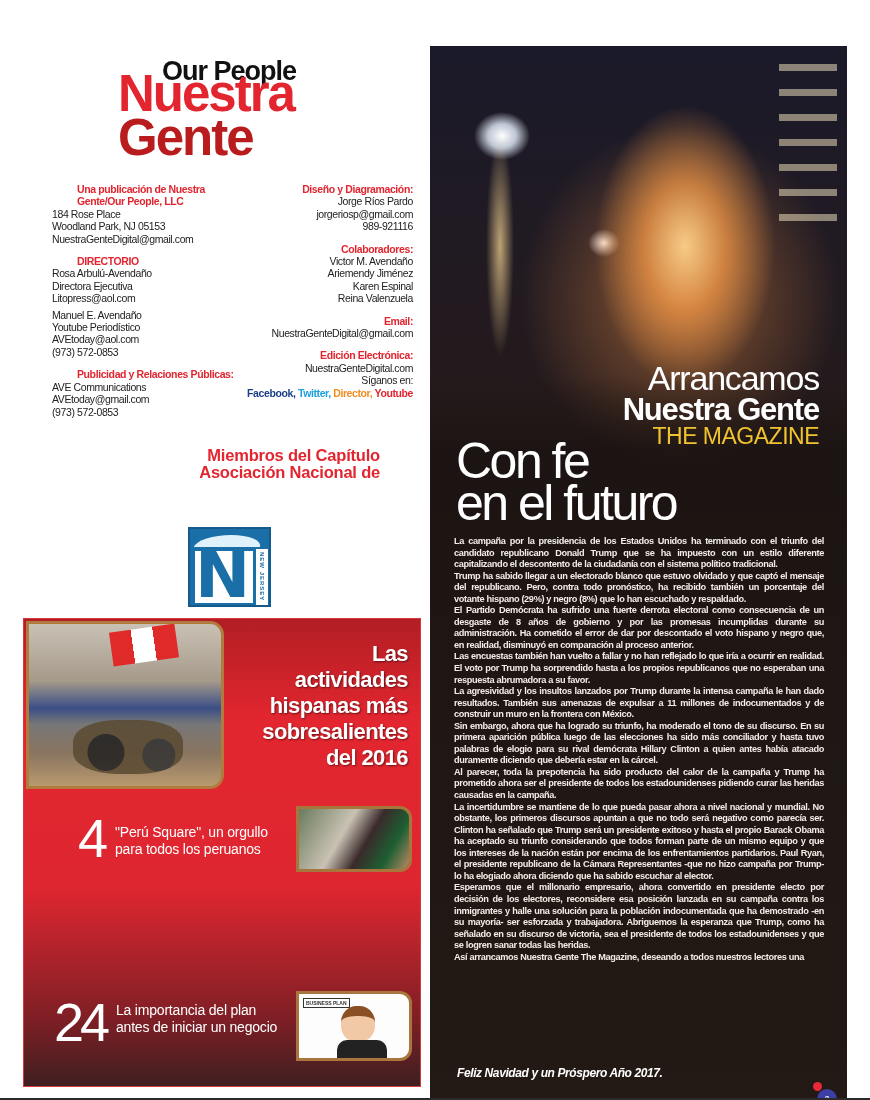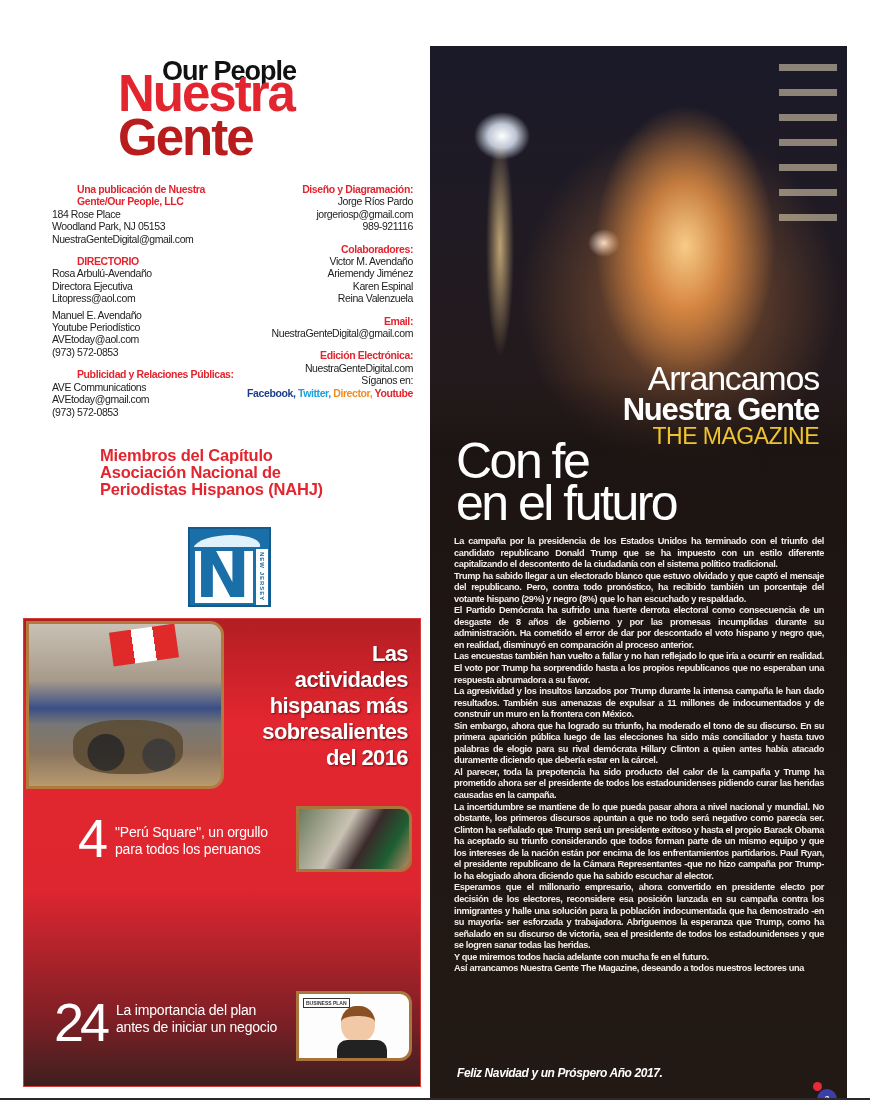--- a/index.html
+++ b/index.html
@@ -15,21 +15,21 @@
   .credits { position: absolute; font-size: 10.5px; line-height: 12.4px; color: #222; font-family: "Liberation Sans", sans-serif; letter-spacing: -0.4px; }
   .credits .lbl { color: #e2252f; font-weight: bold; margin-left: 25px; }
   .credits .gap { height: 10px; }
   .credits-left { left: 52px; top: 183px; width: 200px; text-align: left; }
   .credits-right { left: 240px; top: 183px; width: 173px; text-align: right; }
   .social .fb { color: #1b3e8a; font-weight: bold; }
   .social .tw { color: #1ca0dc; font-weight: bold; }
   .social .ig { color: #f28c1e; font-weight: bold; }
   .social .yt { color: #e2252f; font-weight: bold; }
 
-  .nahj { position: absolute; left: 100px; top: 447px; width: 280px; text-align: left; color: #e2252f; font-weight: bold; font-size: 16.5px; line-height: 17px; letter-spacing: -0.2px; }
+  .nahj { position: absolute; left: 100px; top: 447px; width: 280px; text-align: right; color: #e2252f; font-weight: bold; font-size: 16.5px; line-height: 17px; letter-spacing: -0.2px; }
   .nj-logo { position: absolute; left: 188px; top: 527px; width: 83px; height: 80px; background: #1a6fa8; border: 2px solid #155a8a; overflow: hidden; }
   .nj-logo .wave { position: absolute; left: 6px; top: 6px; width: 66px; height: 12px; background: #dff1fb; border-radius: 50% 50% 0 0 / 100% 100% 0 0; transform: skewX(-20deg); }
   .nj-logo .nbox { position: absolute; left: 5px; top: 22px; width: 58px; height: 52px; background: #fff; }
   .nj-logo .nglyph { position: absolute; left: 5px; top: 16px; font-family: "DejaVu Sans", sans-serif; font-weight: bold; font-size: 66px; color: #1a6fa8; line-height: 60px; }
   .nj-logo .njtext { position: absolute; right: 1px; top: 20px; width: 12px; height: 56px; background: #fff; font-size: 6px; font-weight: bold; color: #1a6fa8; writing-mode: vertical-rl; text-align: center; letter-spacing: 1px; line-height: 12px; }
 
   
   .promo { position: absolute; left: 23px; top: 618px; width: 398px; height: 469px;
     background: linear-gradient(180deg, #b21e24 0%, #e3262f 22%, #de2630 58%, #7d1f25 86%, #3e1f20 100%);
     border: 1px solid #d53a3a; }
@@ -137,21 +137,20 @@
   <div>NuestraGenteDigital.com</div>
   <div>Síganos en:</div>
   <div class="social">
     <span class="fb">Facebook</span><span class="fb">, </span><span class="tw">Twitter</span><span class="tw">, </span><span class="ig">Director</span><span class="ig">, </span><span class="yt">Youtube</span>
   </div>
 </div>
 
 <div class="nahj">
   <div>Miembros del Capítulo</div>
   <div>Asociación Nacional de</div>
-  <div>Periodistas Hispanos (NAHJ)</div>
 </div>
 
 <div class="nj-logo">
   <div class="wave"></div>
   <div class="nbox"></div>
   <div class="nglyph">N</div>
   <div class="njtext">NEW JERSEY</div>
 </div>
 
 <div class="promo">
@@ -209,21 +208,20 @@
   <div class="body">
     <p>La campaña por la presidencia de los Estados Unidos ha terminado con el triunfo del candidato republicano Donald Trump que se ha impuesto con un estilo diferente capitalizando el descontento de la ciudadanía con el sistema político tradicional.</p>
     <p>Trump ha sabido llegar a un electorado blanco que estuvo olvidado y que captó el mensaje del republicano. Pero, contra todo pronóstico, ha recibido también un porcentaje del votante hispano (29%) y negro (8%) que lo han escuchado y respaldado.</p>
     <p>El Partido Demócrata ha sufrido una fuerte derrota electoral como consecuencia de un desgaste de 8 años de gobierno y por las promesas incumplidas durante su administración. Ha cometido el error de dar por descontado el voto hispano y negro que, en realidad, disminuyó en comparación al proceso anterior.</p>
     <p>Las encuestas también han vuelto a fallar y no han reflejado lo que iría a ocurrir en realidad. El voto por Trump ha sorprendido hasta a los propios republicanos que no esperaban una respuesta abrumadora a su favor.</p>
     <p>La agresividad y los insultos lanzados por Trump durante la intensa campaña le han dado resultados. También sus amenazas de expulsar a 11 millones de indocumentados y de construir un muro en la frontera con México.</p>
     <p>Sin embargo, ahora que ha logrado su triunfo, ha moderado el tono de su discurso. En su primera aparición pública luego de las elecciones ha sido más conciliador y hasta tuvo palabras de elogio para su rival demócrata Hillary Clinton a quien antes había atacado duramente diciendo que debería estar en la cárcel.</p>
     <p>Al parecer, toda la prepotencia ha sido producto del calor de la campaña y Trump ha prometido ahora ser el presidente de todos los estadounidenses pidiendo curar las heridas causadas en la campaña.</p>
     <p>La incertidumbre se mantiene de lo que pueda pasar ahora a nivel nacional y mundial. No obstante, los primeros discursos apuntan a que no todo será negativo como parecía ser. Clinton ha señalado que Trump será un presidente exitoso y hasta el propio Barack Obama ha aceptado su triunfo considerando que todos forman parte de un mismo equipo y que los intereses de la nación están por encima de los enfrentamientos partidarios. Paul Ryan, el presidente republicano de la Cámara Representantes -que no hizo campaña por Trump- lo ha elogiado ahora diciendo que ha sabido escuchar al elector.</p>
     <p>Esperamos que el millonario empresario, ahora convertido en presidente electo por decisión de los electores, reconsidere esa posición lanzada en su campaña contra los inmigrantes y halle una solución para la población indocumentada que ha demostrado -en su mayoría- ser esforzada y trabajadora. Abriguemos la esperanza que Trump, como ha señalado en su discurso de victoria, sea el presidente de todos los estadounidenses y que se logren sanar todas las heridas.</p>
-    <p>Y que miremos todos hacia adelante con mucha fe en el futuro.</p>
     <p>Así arrancamos Nuestra Gente The Magazine, deseando a todos nuestros lectores una</p>
   </div>
 
   <div class="closing">Feliz Navidad y un Próspero Año 2017.</div>
   <div class="reddot"></div>
   <div class="pagenum">3</div>
 </div>
 
 <div class="bottom-rule"></div>
 

